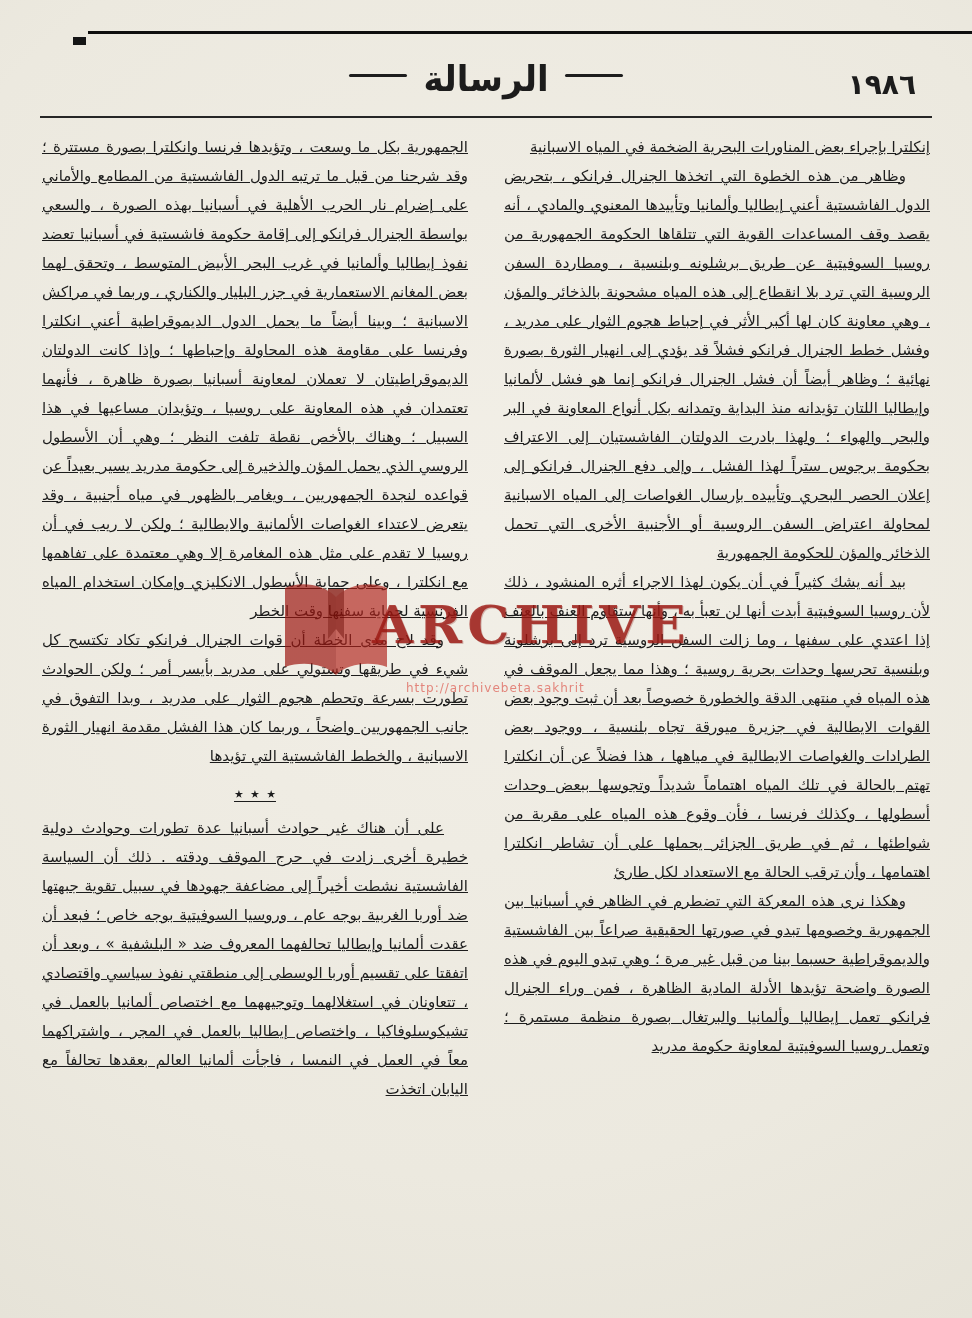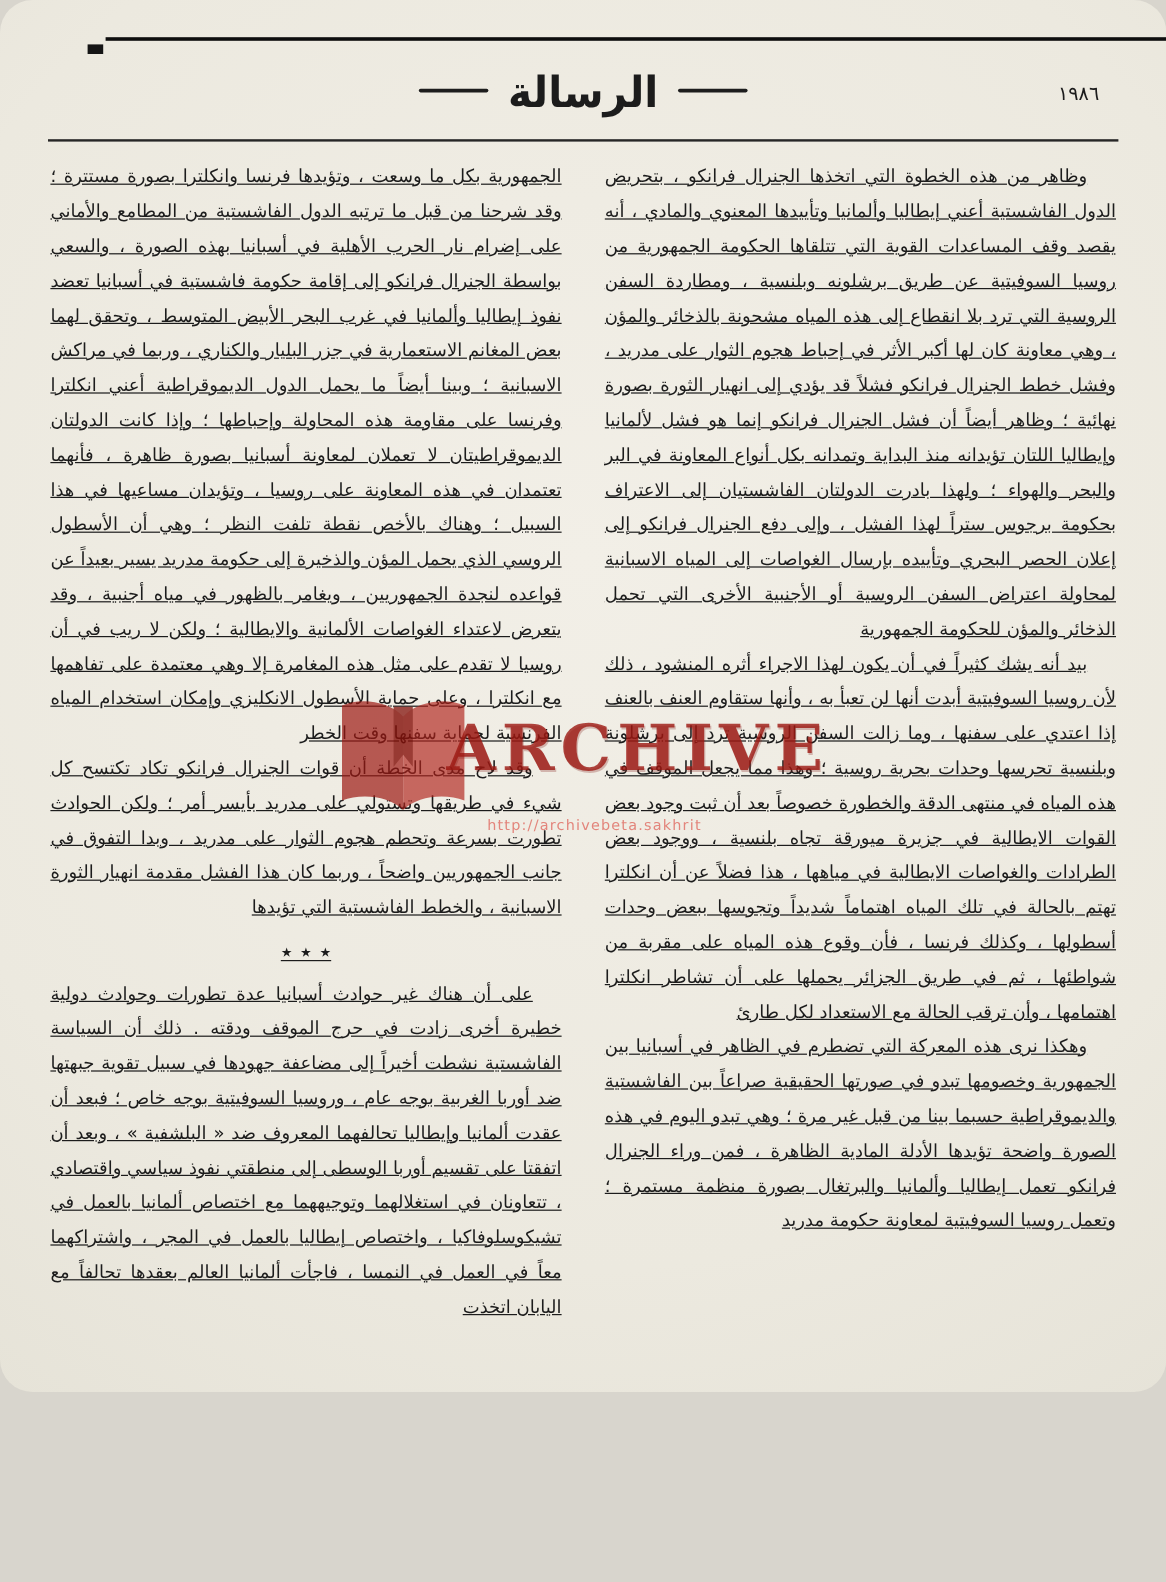--- a/index.html
+++ b/index.html
@@ -1,38 +1,37 @@
 <!DOCTYPE html>
 <html lang="ar"><head>
 <meta charset="utf-8">
 <style>
   html, body { margin: 0; padding: 0; background: #d8d5cd; }
   .page {
     position: relative;
     width: 972px;
-    height: 1160px;
+    height: 1318px;
     margin: 0 auto;
     background: #efece3;
     background-image: radial-gradient(circle at 50% 40%, #f2efe7 0%, #ece9df 70%, #e6e3d8 100%);
     overflow: hidden;
     font-family: "DejaVu Sans", sans-serif;
     color: #1c1c1c;
-    border-radius: 27px;
   }
 
   
   .scan-top-line { position: absolute; top: 31px; left: 88px; width: 884px; height: 3px; background: #0e0e0e; }
   .scan-corner-mark { position: absolute; top: 37px; left: 73px; width: 13px; height: 8px; background: #151515; }
 
   
   .header { position: absolute; top: 56px; left: 40px; width: 892px; height: 58px; }
   .masthead-wrap { position: absolute; left: 0; right: 0; top: 2px; text-align: center; white-space: nowrap; }
   .masthead { display: inline-block; font-size: 34px; font-weight: bold; vertical-align: middle; transform: scaleY(1.05); }
   .flourish { display: inline-block; width: 58px; height: 3px; background: #1d1d1d; vertical-align: middle; margin: 0 16px 6px 16px; border-radius: 2px; }
-  .page-number { position: absolute; right: 16px; top: 12px; font-size: 16px; font-weight: normal; letter-spacing: 2px; }
+  .page-number { position: absolute; right: 16px; top: 12px; font-size: 28px; font-weight: bold; letter-spacing: 2px; }
   .header-rule { position: absolute; top: 116px; left: 40px; width: 892px; height: 2px; background: #262626; }
 
   
   .columns {
     position: absolute; top: 133px; left: 42px; width: 888px; bottom: 28px;
     direction: rtl;
     display: flex; gap: 36px;
   }
   .col { flex: 1 1 0; text-align: justify; font-size: 15px; line-height: 29px; text-decoration: underline; }
   .col p { margin: 0; text-indent: 24px; }
@@ -69,20 +68,21 @@
   <div class="header">
     <div class="masthead-wrap">
       <span class="flourish"></span><span class="masthead">الرسالة</span><span class="flourish"></span>
     </div>
     <div class="page-number">١٩٨٦</div>
   </div>
   <div class="header-rule"></div>
 
   <div class="columns">
     <section class="col">
+      <p class="cont">إنكلترا بإجراء بعض المناورات البحرية الضخمة في المياه الاسبانية</p>
       <p>وظاهر من هذه الخطوة التي اتخذها الجنرال فرانكو ، بتحريض الدول الفاشستية أعني إيطاليا وألمانيا وتأييدها المعنوي والمادي ، أنه يقصد وقف المساعدات القوية التي تتلقاها الحكومة الجمهورية من روسيا السوفيتية عن طريق برشلونه وبلنسية ، ومطاردة السفن الروسية التي ترد بلا انقطاع إلى هذه المياه مشحونة بالذخائر والمؤن ، وهي معاونة كان لها أكبر الأثر في إحباط هجوم الثوار على مدريد ، وفشل خطط الجنرال فرانكو فشلاً قد يؤدي إلى انهيار الثورة بصورة نهائية ؛ وظاهر أيضاً أن فشل الجنرال فرانكو إنما هو فشل لألمانيا وإيطاليا اللتان تؤيدانه منذ البداية وتمدانه بكل أنواع المعاونة في البر والبحر والهواء ؛ ولهذا بادرت الدولتان الفاشستيان إلى الاعتراف بحكومة برجوس ستراً لهذا الفشل ، وإلى دفع الجنرال فرانكو إلى إعلان الحصر البحري وتأييده بإرسال الغواصات إلى المياه الاسبانية لمحاولة اعتراض السفن الروسية أو الأجنبية الأخرى التي تحمل الذخائر والمؤن للحكومة الجمهورية</p>
       <p>بيد أنه يشك كثيراً في أن يكون لهذا الاجراء أثره المنشود ، ذلك لأن روسيا السوفيتية أبدت أنها لن تعبأ به ، وأنها ستقاوم العنف بالعنف إذا اعتدي على سفنها ، وما زالت السفن الروسية ترد إلى برشلونة وبلنسية تحرسها وحدات بحرية روسية ؛ وهذا مما يجعل الموقف في هذه المياه في منتهى الدقة والخطورة خصوصاً بعد أن ثبت وجود بعض القوات الايطالية في جزيرة ميورقة تجاه بلنسية ، ووجود بعض الطرادات والغواصات الايطالية في مياهها ، هذا فضلاً عن أن انكلترا تهتم بالحالة في تلك المياه اهتماماً شديداً وتجوسها ببعض وحدات أسطولها ، وكذلك فرنسا ، فأن وقوع هذه المياه على مقربة من شواطئها ، ثم في طريق الجزائر يحملها على أن تشاطر انكلترا اهتمامها ، وأن ترقب الحالة مع الاستعداد لكل طارئ</p>
       <p>وهكذا نرى هذه المعركة التي تضطرم في الظاهر في أسبانيا بين الجمهورية وخصومها تبدو في صورتها الحقيقية صراعاً بين الفاشستية والديموقراطية حسبما بينا من قبل غير مرة ؛ وهي تبدو اليوم في هذه الصورة واضحة تؤيدها الأدلة المادية الظاهرة ، فمن وراء الجنرال فرانكو تعمل إيطاليا وألمانيا والبرتغال بصورة منظمة مستمرة ؛ وتعمل روسيا السوفيتية لمعاونة حكومة مدريد</p>
     </section>
     <section class="col">
       <p class="cont">الجمهورية بكل ما وسعت ، وتؤيدها فرنسا وانكلترا بصورة مستترة ؛ وقد شرحنا من قبل ما ترتبه الدول الفاشستية من المطامع والأماني على إضرام نار الحرب الأهلية في أسبانيا بهذه الصورة ، والسعي بواسطة الجنرال فرانكو إلى إقامة حكومة فاشستية في أسبانيا تعضد نفوذ إيطاليا وألمانيا في غرب البحر الأبيض المتوسط ، وتحقق لهما بعض المغانم الاستعمارية في جزر البليار والكناري ، وربما في مراكش الاسبانية ؛ وبينا أيضاً ما يحمل الدول الديموقراطية أعني انكلترا وفرنسا على مقاومة هذه المحاولة وإحباطها ؛ وإذا كانت الدولتان الديموقراطيتان لا تعملان لمعاونة أسبانيا بصورة ظاهرة ، فأنهما تعتمدان في هذه المعاونة على روسيا ، وتؤيدان مساعيها في هذا السبيل ؛ وهناك بالأخص نقطة تلفت النظر ؛ وهي أن الأسطول الروسي الذي يحمل المؤن والذخيرة إلى حكومة مدريد يسير بعيداً عن قواعده لنجدة الجمهوريين ، ويغامر بالظهور في مياه أجنبية ، وقد يتعرض لاعتداء الغواصات الألمانية والايطالية ؛ ولكن لا ريب في أن روسيا لا تقدم على مثل هذه المغامرة إلا وهي معتمدة على تفاهمها مع انكلترا ، وعلى حماية الأسطول الانكليزي وإمكان استخدام المياه الفرنسية لحماية سفنها وقت الخطر</p>
       <p>وقد لاح مدى الخطة أن قوات الجنرال فرانكو تكاد تكتسح كل شيء في طريقها وتستولي على مدريد بأيسر أمر ؛ ولكن الحوادث تطورت بسرعة وتحطم هجوم الثوار على مدريد ، وبدا التفوق في جانب الجمهوريين واضحاً ، وربما كان هذا الفشل مقدمة انهيار الثورة الاسبانية ، والخطط الفاشستية التي تؤيدها</p>
       <div class="stars-separator">٭ ٭ ٭</div>
       <p>على أن هناك غير حوادث أسبانيا عدة تطورات وحوادث دولية خطيرة أخرى زادت في حرج الموقف ودقته . ذلك أن السياسة الفاشستية نشطت أخيراً إلى مضاعفة جهودها في سبيل تقوية جبهتها ضد أوربا الغربية بوجه عام ، وروسيا السوفيتية بوجه خاص ؛ فبعد أن عقدت ألمانيا وإيطاليا تحالفهما المعروف ضد « البلشفية » ، وبعد أن اتفقتا على تقسيم أوربا الوسطى إلى منطقتي نفوذ سياسي واقتصادي ، تتعاونان في استغلالهما وتوجيههما مع اختصاص ألمانيا بالعمل في تشيكوسلوفاكيا ، واختصاص إيطاليا بالعمل في المجر ، واشتراكهما معاً في العمل في النمسا ، فاجأت ألمانيا العالم بعقدها تحالفاً مع اليابان اتخذت</p>
     </section>

